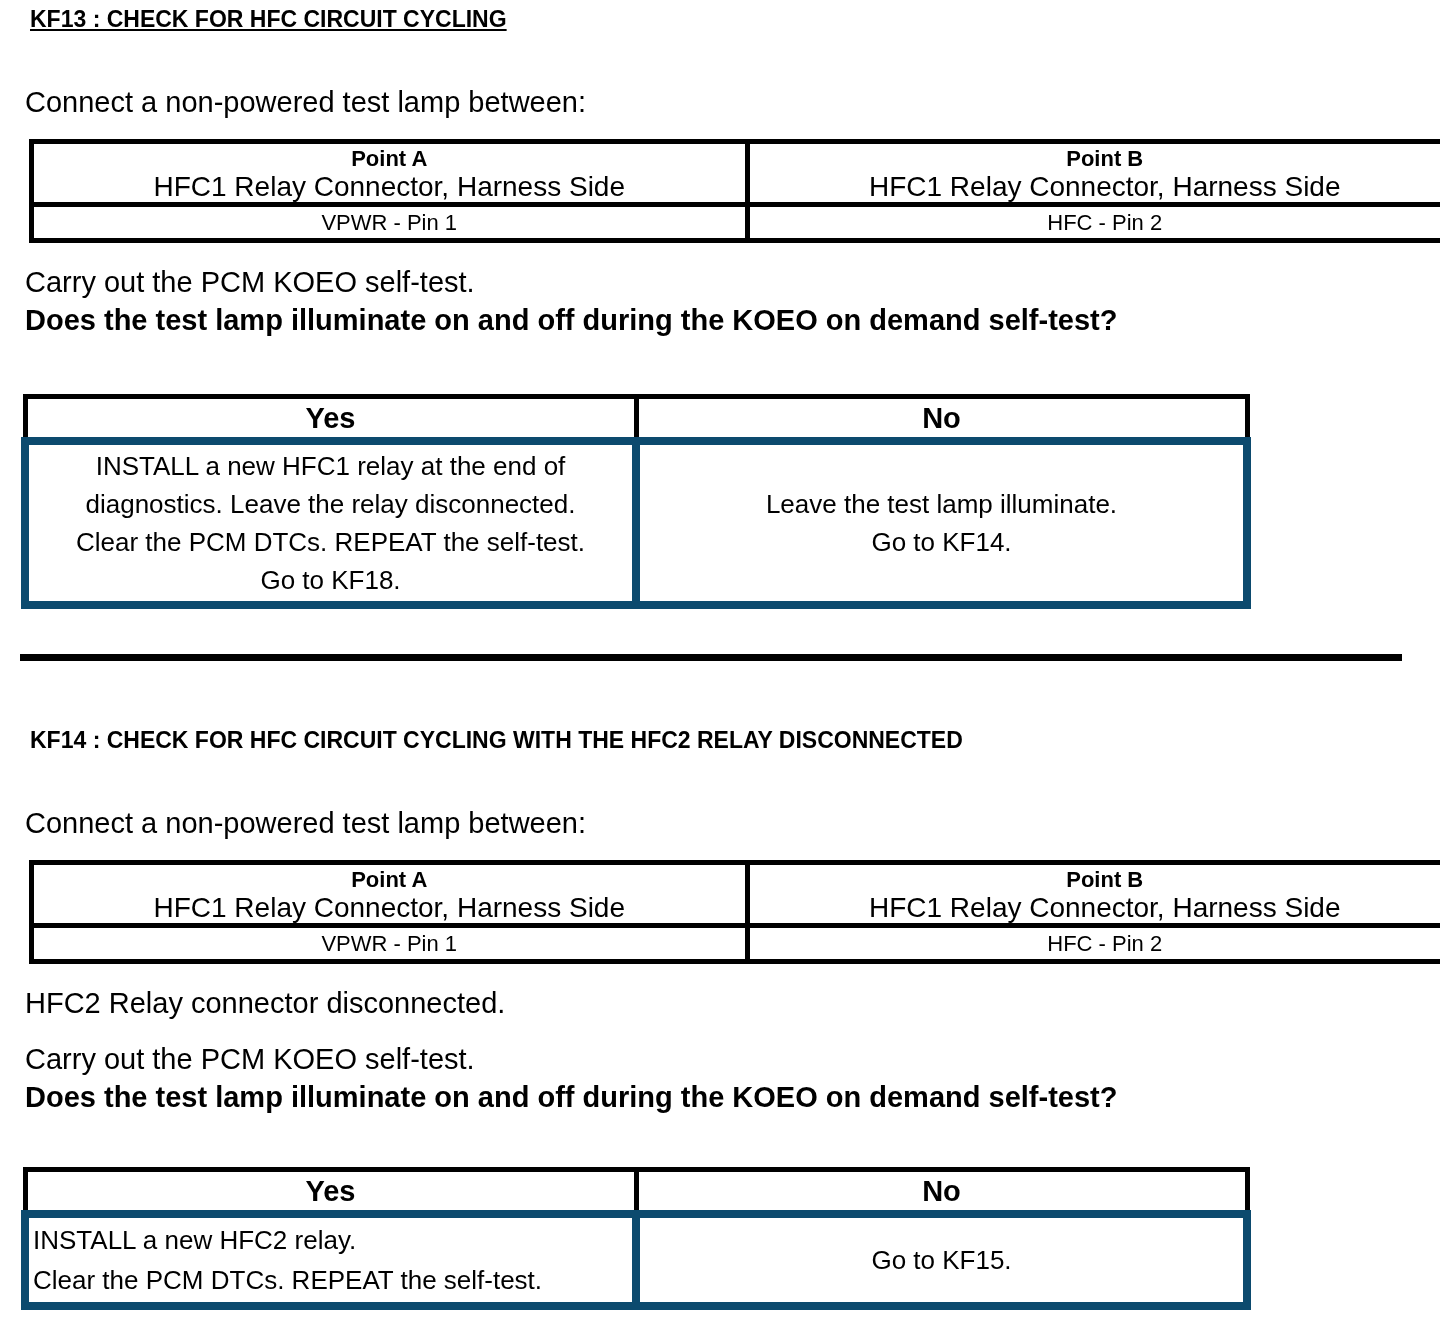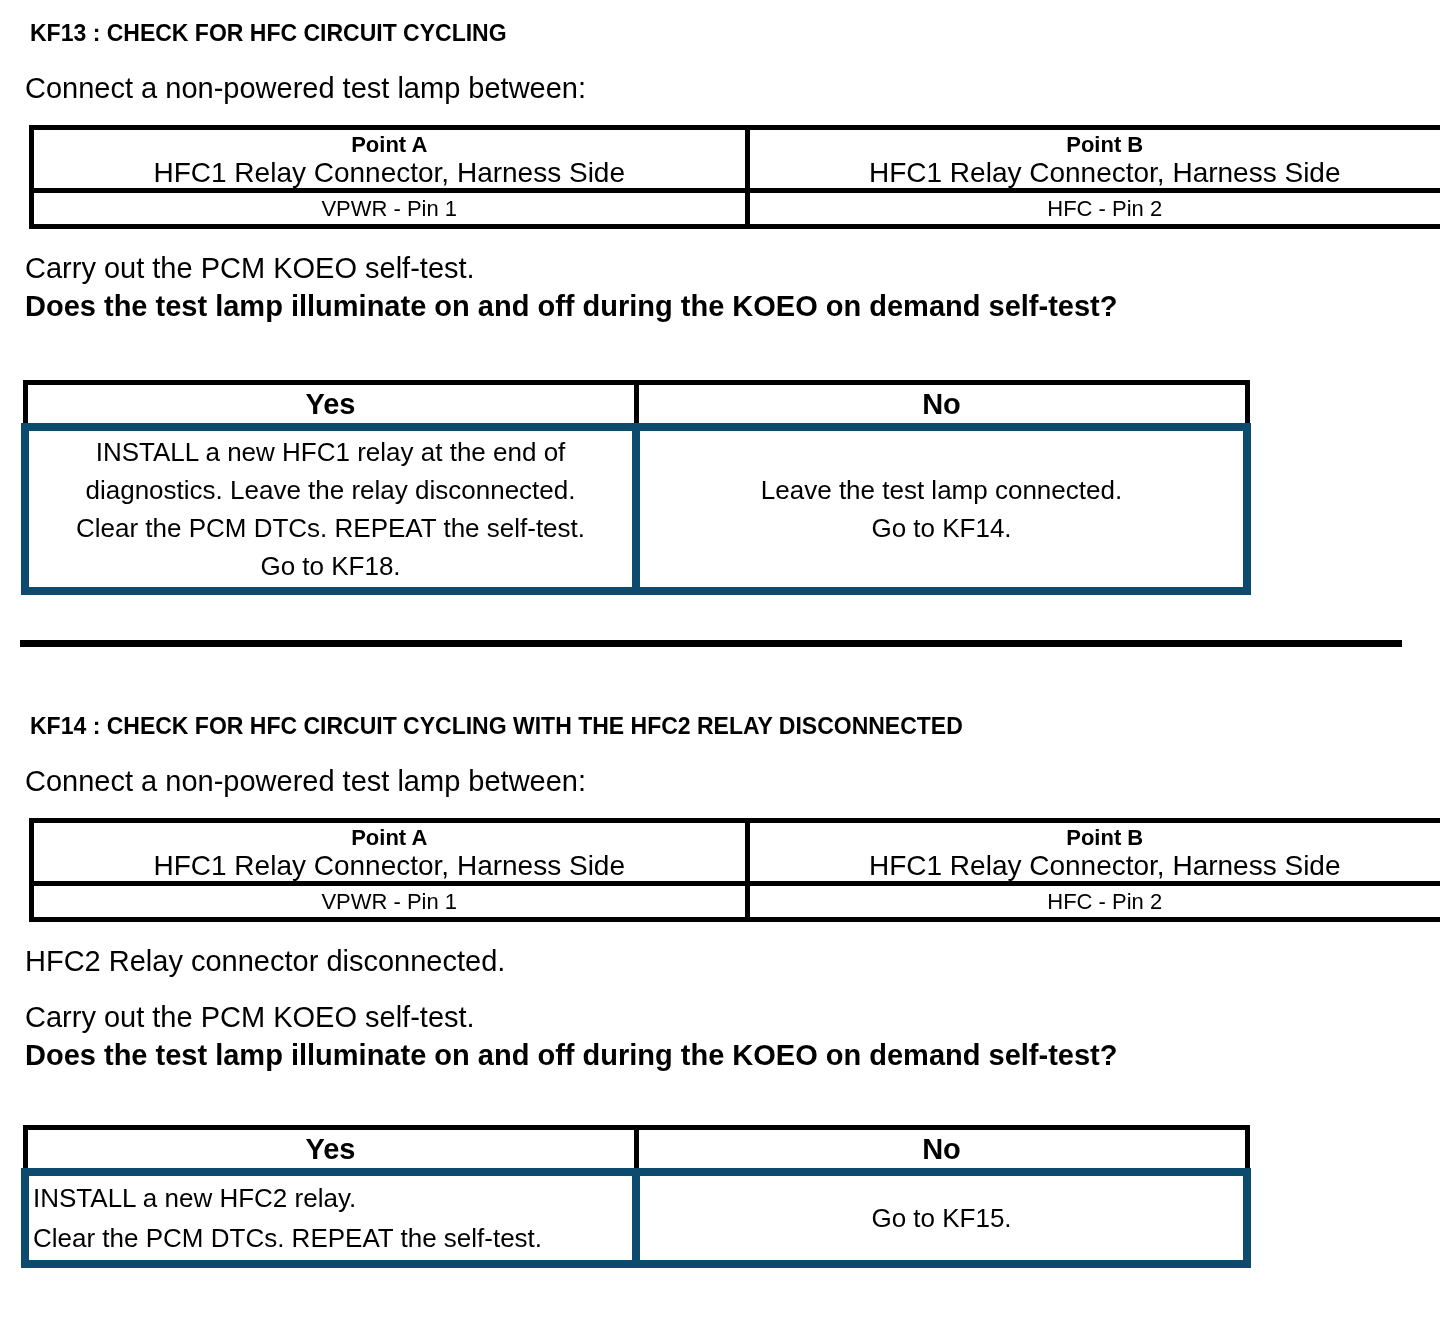--- a/index.html
+++ b/index.html
@@ -13,29 +13,29 @@
     width: 1440px;
     height: 1334px;
     overflow: hidden;
   }
   .step-heading {
     font-size: 23px;
     font-weight: bold;
     margin: 0 0 0 30px;
     line-height: 27px;
   }
-  .kf13-heading { padding-top: 20px; }
+  .kf13-heading { padding-top: 6px; text-decoration: underline; }
   .kf14-heading { padding-top: 0; margin-top: 66px; }
   .body-text {
     font-size: 29px;
     font-weight: normal;
     margin: 22px 0 0 25px;
     line-height: 34px;
   }
-  .intro-text { margin-top: 24px; }
+  .intro-text { margin-top: 52px; }
   .question-text {
     font-size: 29px;
     font-weight: bold;
     margin: 4px 0 0 25px;
     line-height: 35px;
   }
   table { border-collapse: collapse; table-layout: fixed; }
   .points-table {
     margin: 20px 0 0 29px;
     width: 1436px;
@@ -132,21 +132,21 @@
           <th>No</th>
         </tr>
         <tr>
           <td class="yes-cell">
             <div>INSTALL a new HFC1 relay at the end of</div>
             <div>diagnostics. Leave the relay disconnected.</div>
             <div>Clear the PCM DTCs. REPEAT the self-test.</div>
             <div>Go to KF18.</div>
           </td>
           <td class="no-cell">
-            <div>Leave the test lamp connected.</div>
+            <div>Leave the test lamp illuminate.</div>
             <div>Go to KF14.</div>
           </td>
         </tr>
       </tbody>
     </table>
 
     <div class="section-divider"></div>
   </section>
 
   <section>

